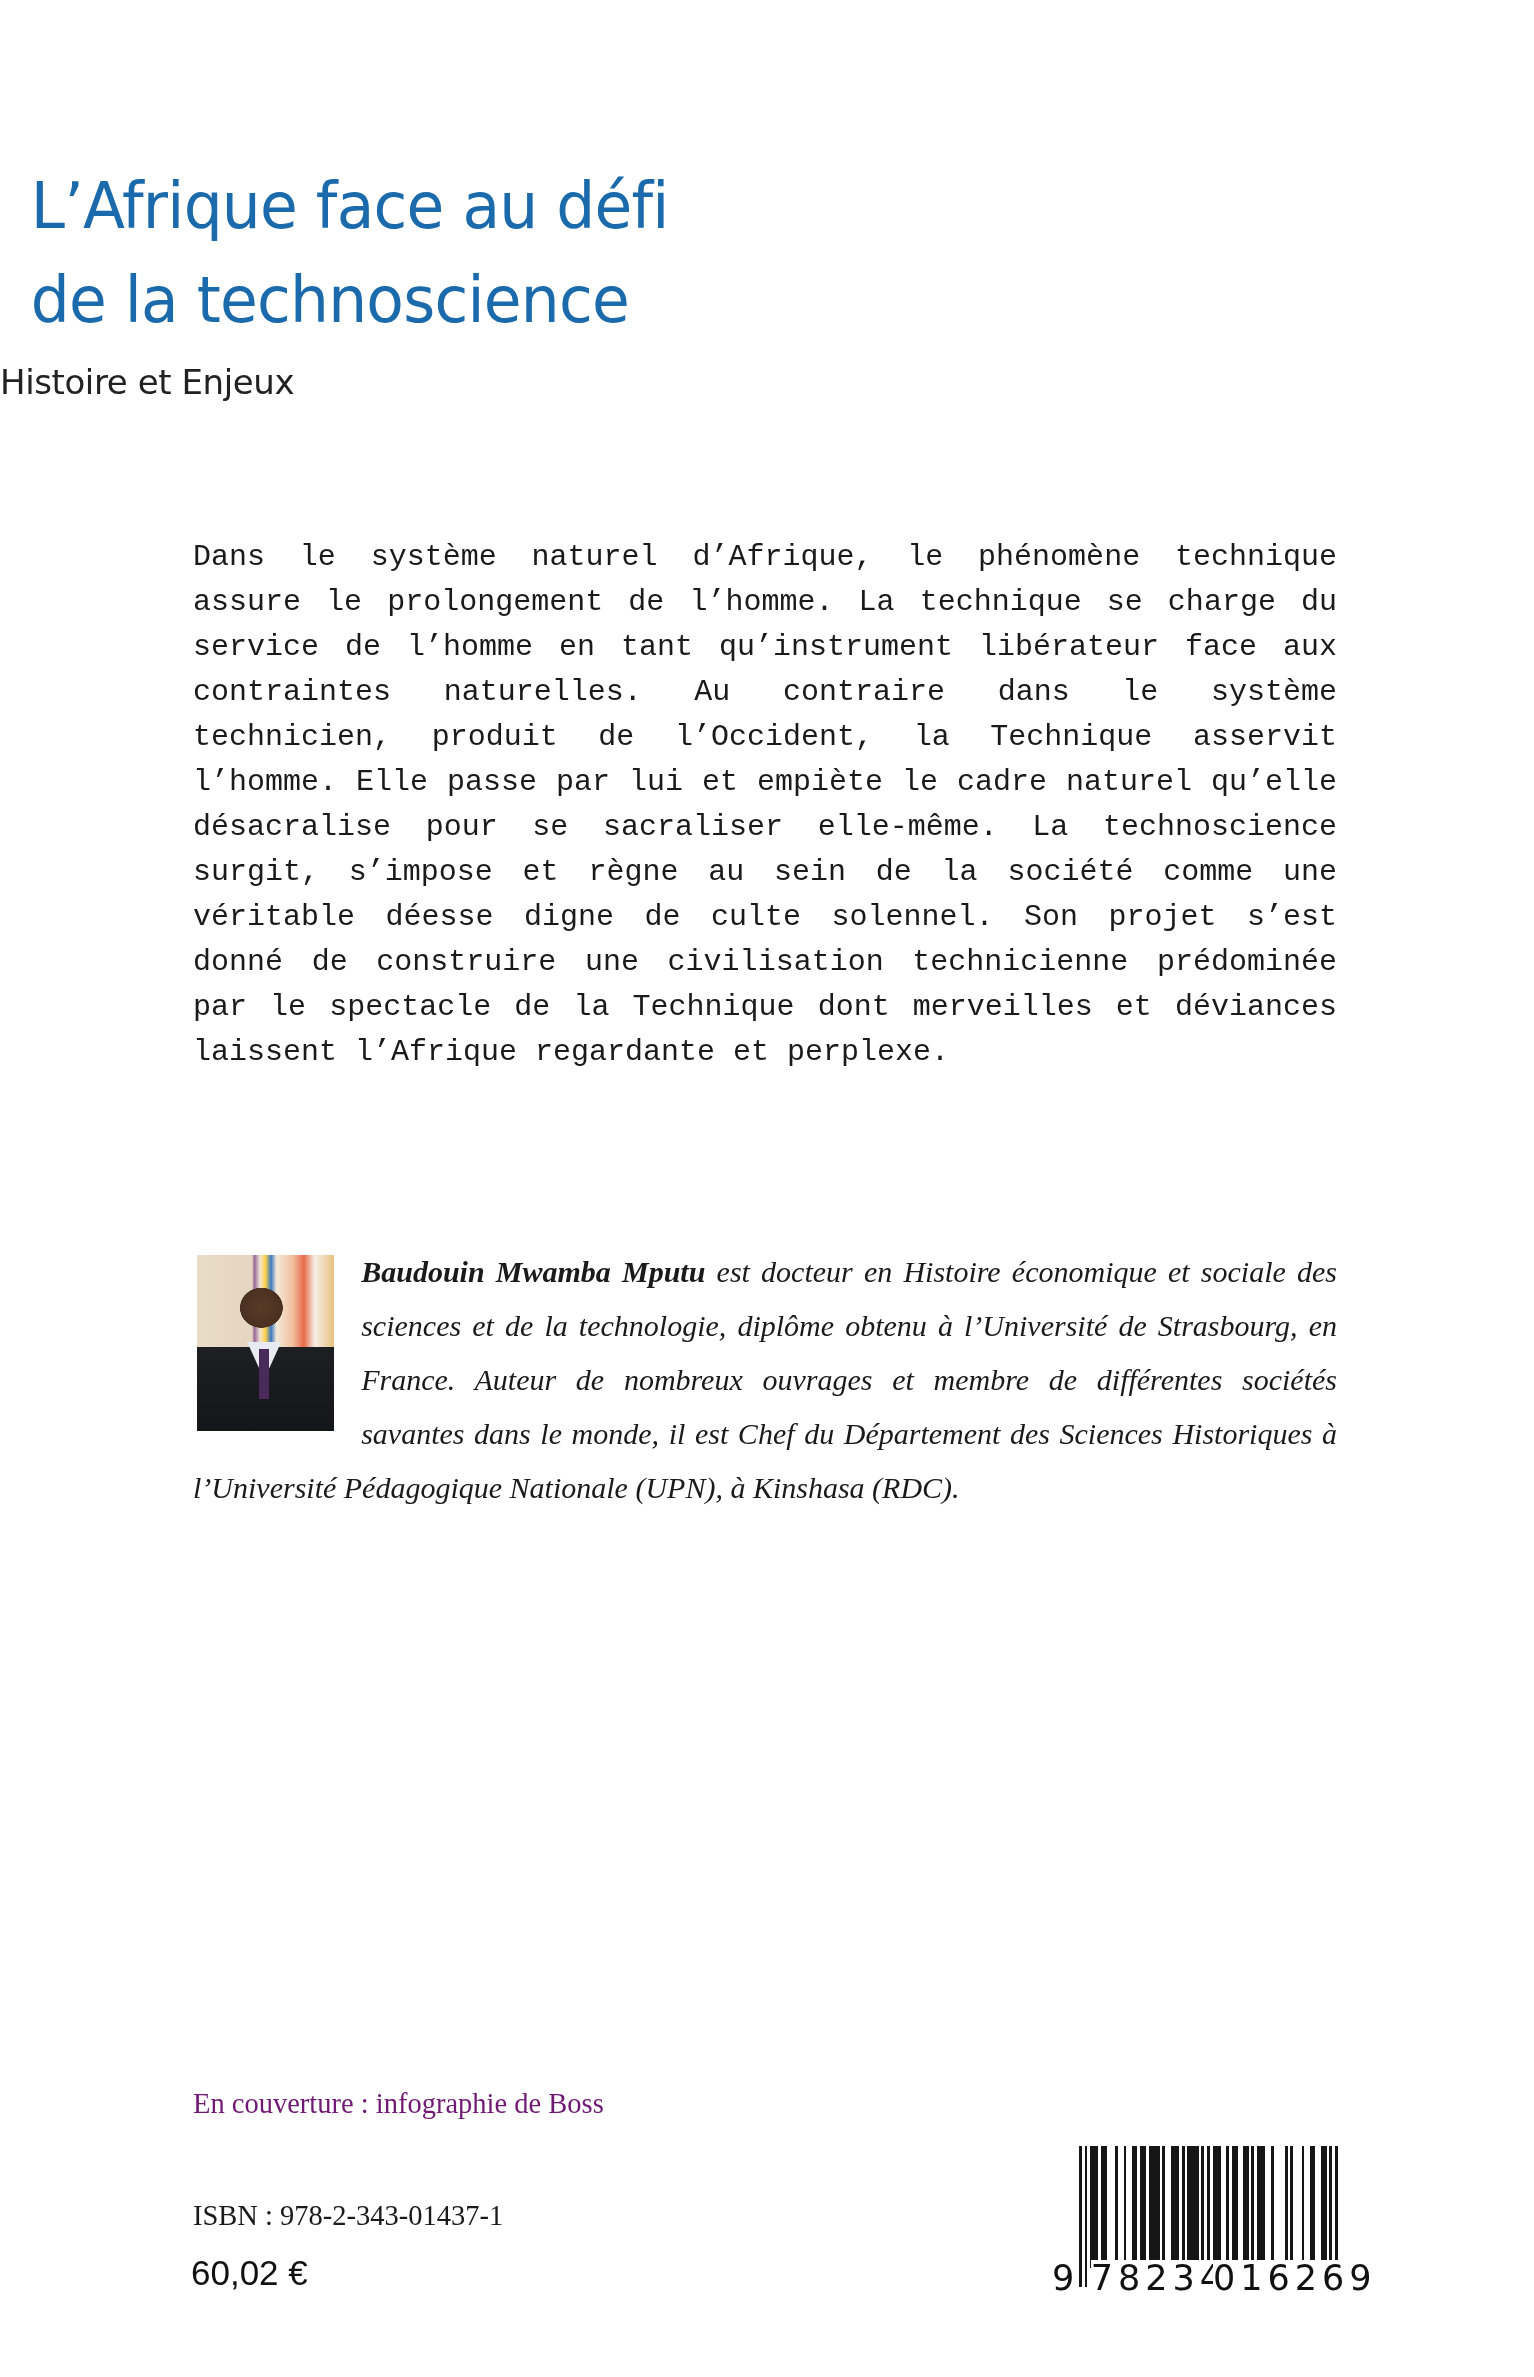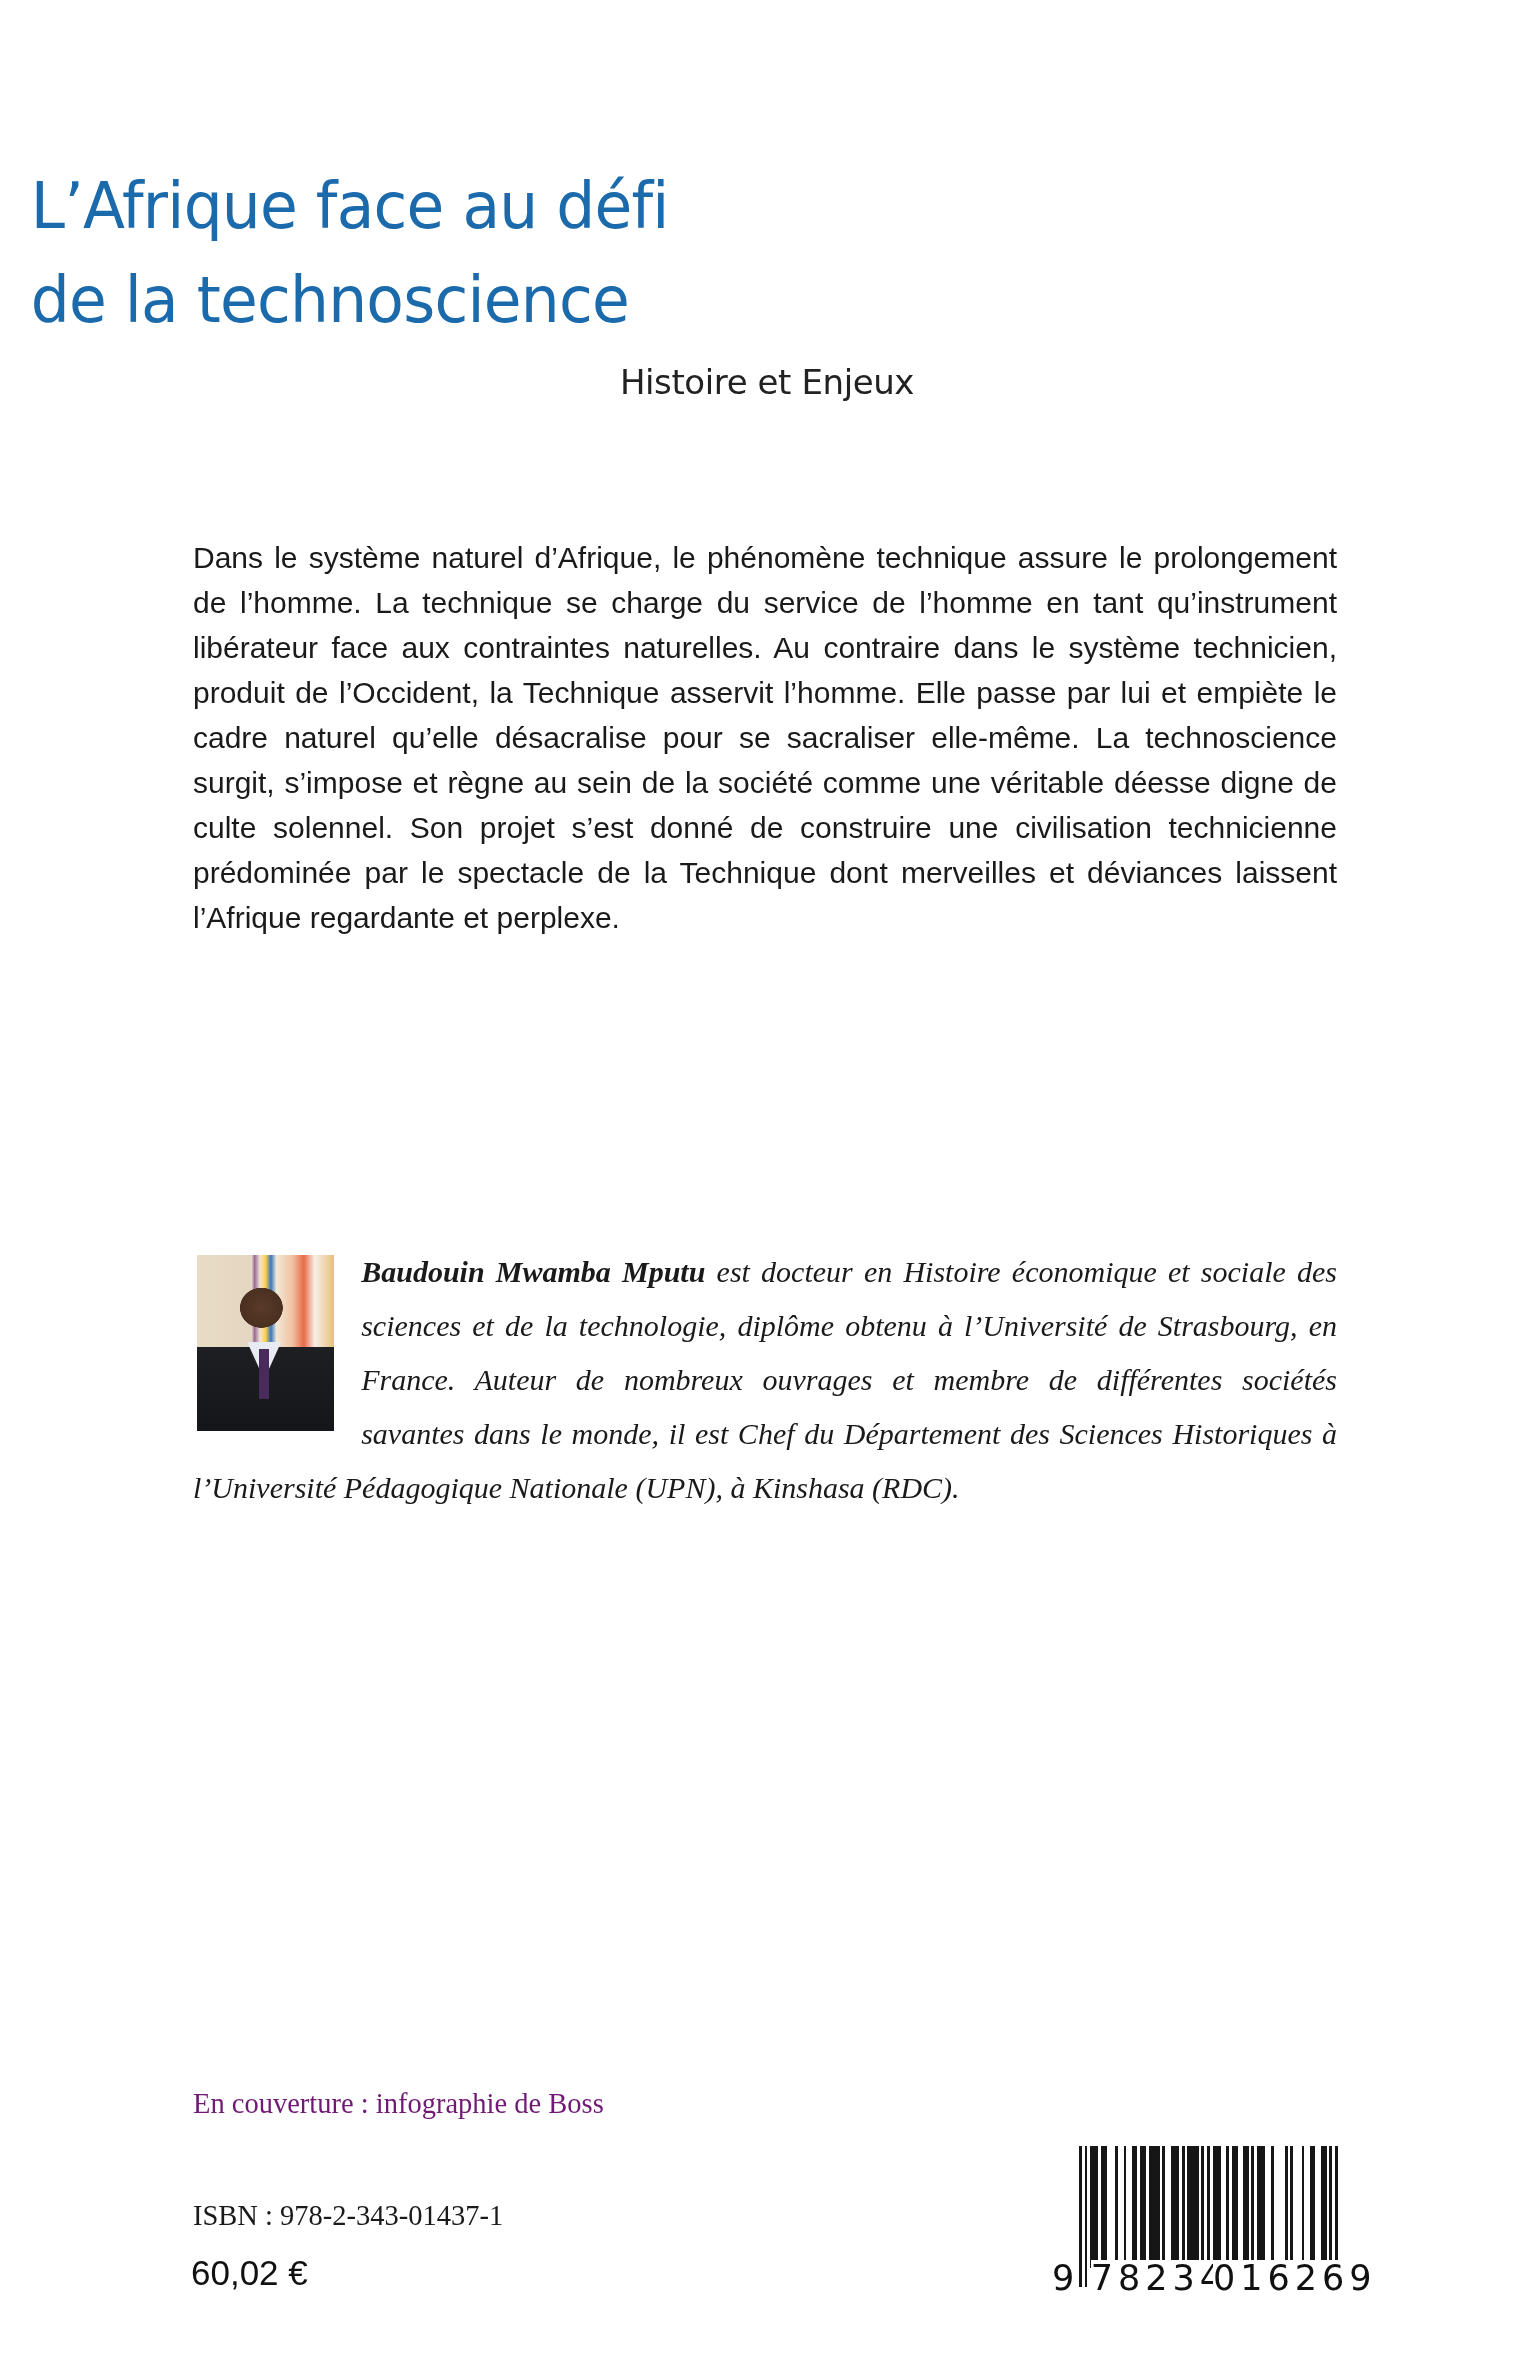--- a/index.html
+++ b/index.html
@@ -10,28 +10,28 @@
     font-family: "DejaVu Sans", sans-serif;
     color: #1b6aab;
     font-size: 64px;
     line-height: 94px;
     letter-spacing: -0.8px;
     display: block;
     font-weight: normal;
     transform: scaleX(0.96);
   }
   .subtitle {
-    position: absolute; left: 0; width: 1534px; top: 362px; text-align: center;
+    position: absolute; left: 0; width: 1534px; top: 362px; text-align: left;
     font-family: "DejaVu Sans", sans-serif; font-size: 34px; color: #222;
     letter-spacing: -0.4px;
   }
 
   .blurb {
     position: absolute; left: 193px; top: 535px; width: 1144px;
-    font-family: Liberation Sans, sans-serif; font-size: 30px; line-height: 45px;
+    font-family: Liberation Mono, monospace; font-size: 30px; line-height: 45px;
     text-align: justify; text-align-last: left; color: #1a1a1a;
     margin: 0;
   }
 
   .author-block {
     position: absolute; left: 193px; top: 1245px; width: 1144px;
     font-family: "Liberation Serif", serif; font-style: italic; font-size: 30px; line-height: 54px;
     text-align: justify; text-align-last: left; color: #1a1a1a; margin: 0;
   }
   .author-photo {

